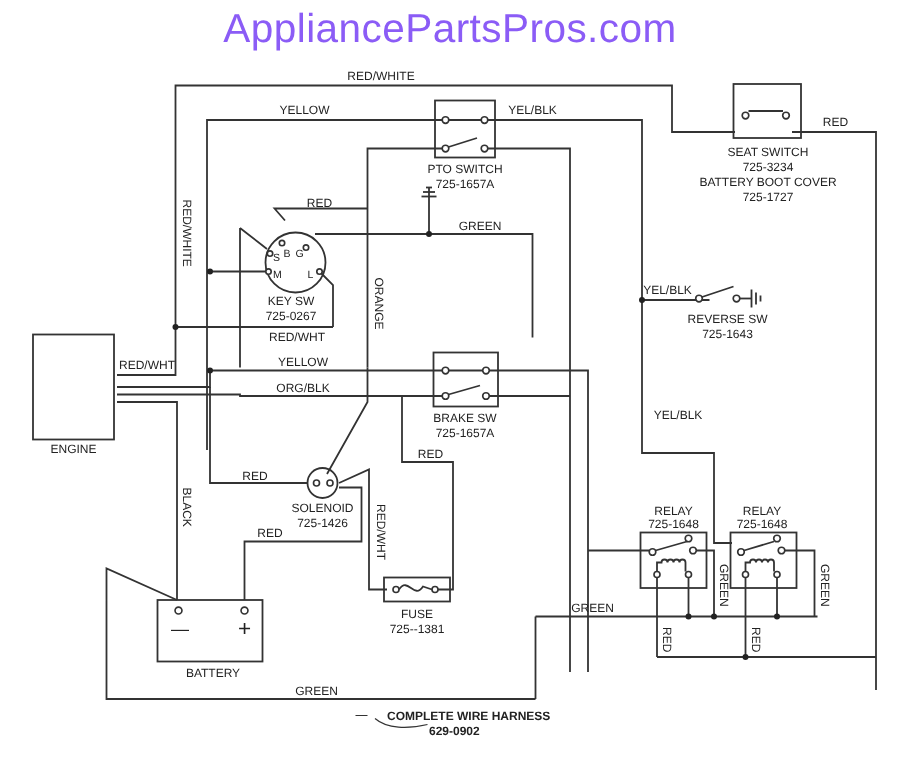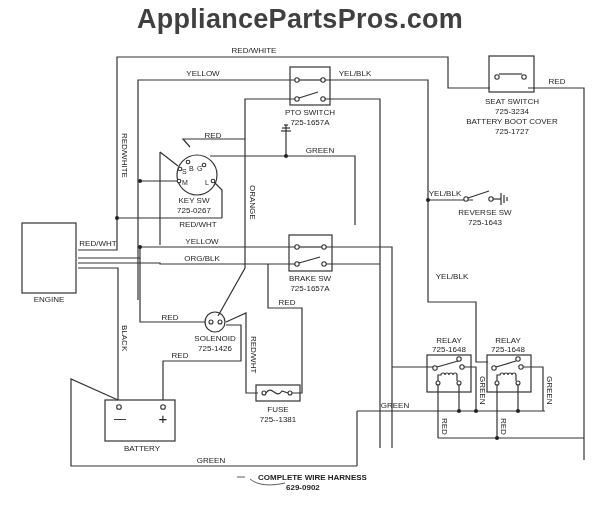--- a/index.html
+++ b/index.html
@@ -1,17 +1,17 @@
 <!DOCTYPE html>
 <html><head>
 <meta charset="utf-8">
 <style>
   html, body { margin:0; padding:0; background:#ffffff; }
   body { width:600px; height:514px; overflow:hidden; position:relative; font-family:"Liberation Sans", sans-serif; }
-  .watermark { position:absolute; left:0; top:4px; width:600px; text-align:center; font-size:27px; font-weight:bold; color:#404040; letter-spacing:0.3px; font-family:"Liberation Sans", sans-serif; }
+  .watermark { position:absolute; left:0; top:4px; width:600px; text-align:center; font-size:27px; font-weight:normal; color:#8b5cf6; letter-spacing:0.3px; font-family:"Liberation Sans", sans-serif; }
   svg { position:absolute; left:0; top:0; }
   svg text { font-family:"Liberation Sans", sans-serif; font-size:8px; fill:#222; }
   .w { stroke:#333; stroke-width:1.2; fill:none; }
   .box { stroke:#333; stroke-width:1.2; fill:none; }
   .term { stroke:#333; stroke-width:1.1; fill:#fff; }
   .dot { fill:#222; }
 </style>
 </head>
 <body>
 

